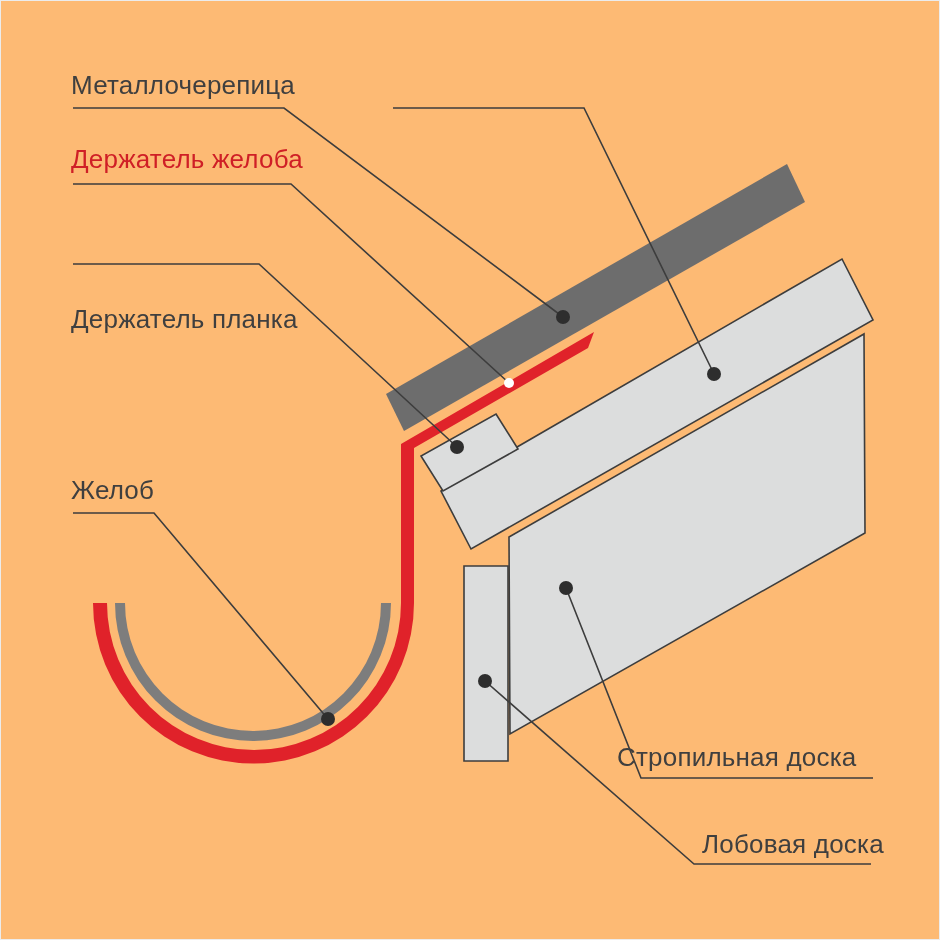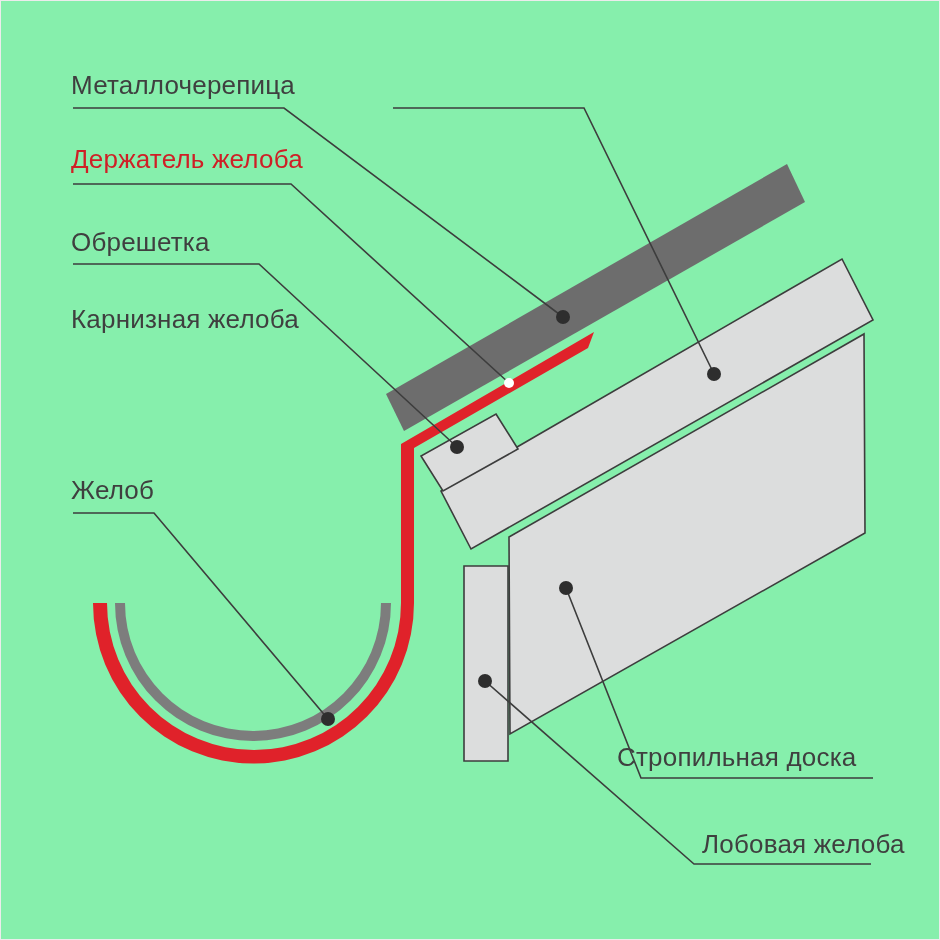--- a/index.html
+++ b/index.html
@@ -1,19 +1,19 @@
 <!DOCTYPE html>
 <html><head>
 <meta charset="utf-8">
 <style>
   html,body{margin:0;padding:0;background:#ffffff;}
   #canvas{
     position:relative;
     width:940px;height:940px;
-    background:#86efac;
+    background:#fdba74;
     overflow:hidden;
     box-sizing:border-box;
     border:1px solid #ececec;
     font-family:"Liberation Sans", sans-serif;
   }
   #drawing{position:absolute;left:0;top:0;}
   .lbl{
     position:absolute;
     font-size:26px;
     line-height:1.05;
@@ -78,23 +78,22 @@
       <circle cx="484" cy="680" r="7"></circle>
       <circle cx="508" cy="382" r="5" fill="#ffffff"></circle>
     </g>
   </svg>
 
   <div class="lbl" style="left:70px;top:71px">Металлочерепица</div>
 
 
   <div class="lbl red" style="left:70px;top:145px">Держатель желоба</div>
 
-  <div class="lbl" style="left:70px;top:228px">Обрешетка</div>
 
-  <div class="lbl" style="left:70px;top:305px">Карнизная желоба</div>
+  <div class="lbl" style="left:70px;top:305px">Держатель планка</div>
 
   <div class="lbl" style="left:70px;top:476px">Желоб</div>
 
   <div class="lbl" style="left:616px;top:743px">Стропильная доска</div>
 
-  <div class="lbl" style="left:701px;top:830px">Лобовая желоба</div>
+  <div class="lbl" style="left:701px;top:830px">Лобовая доска</div>
 
 </div>
 
 </body></html>

